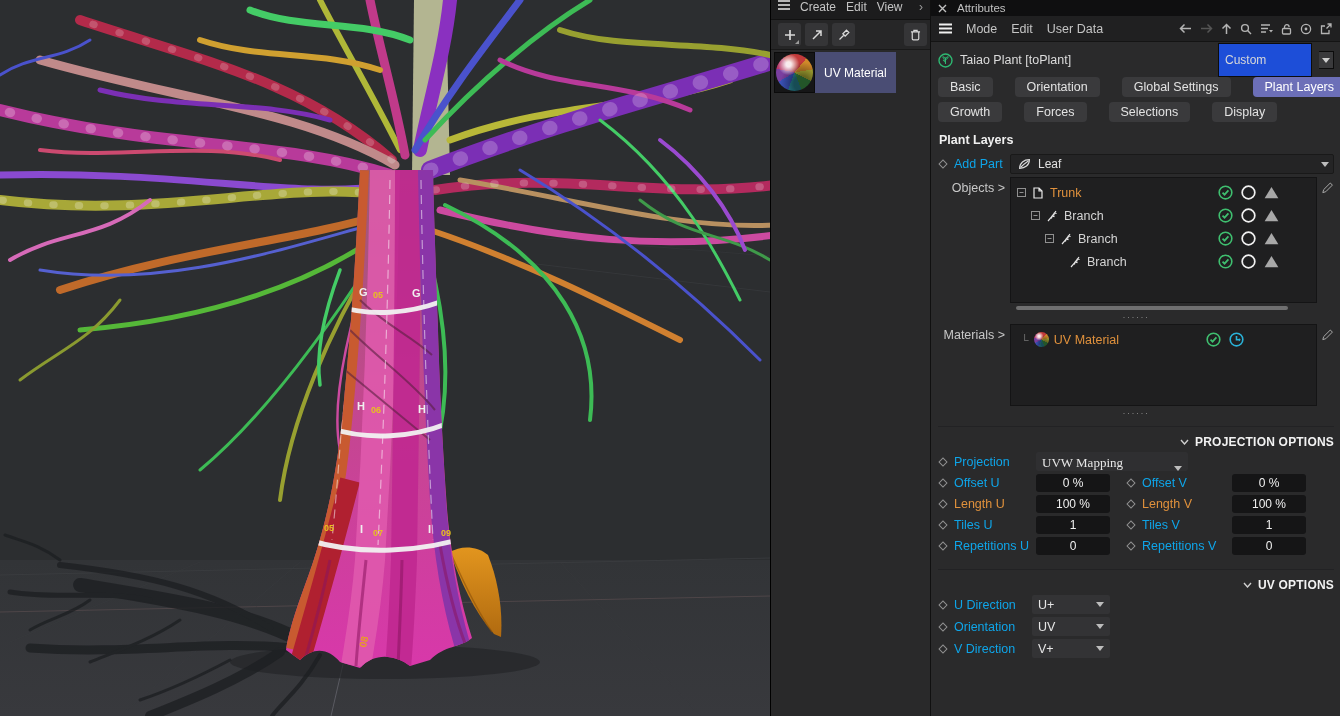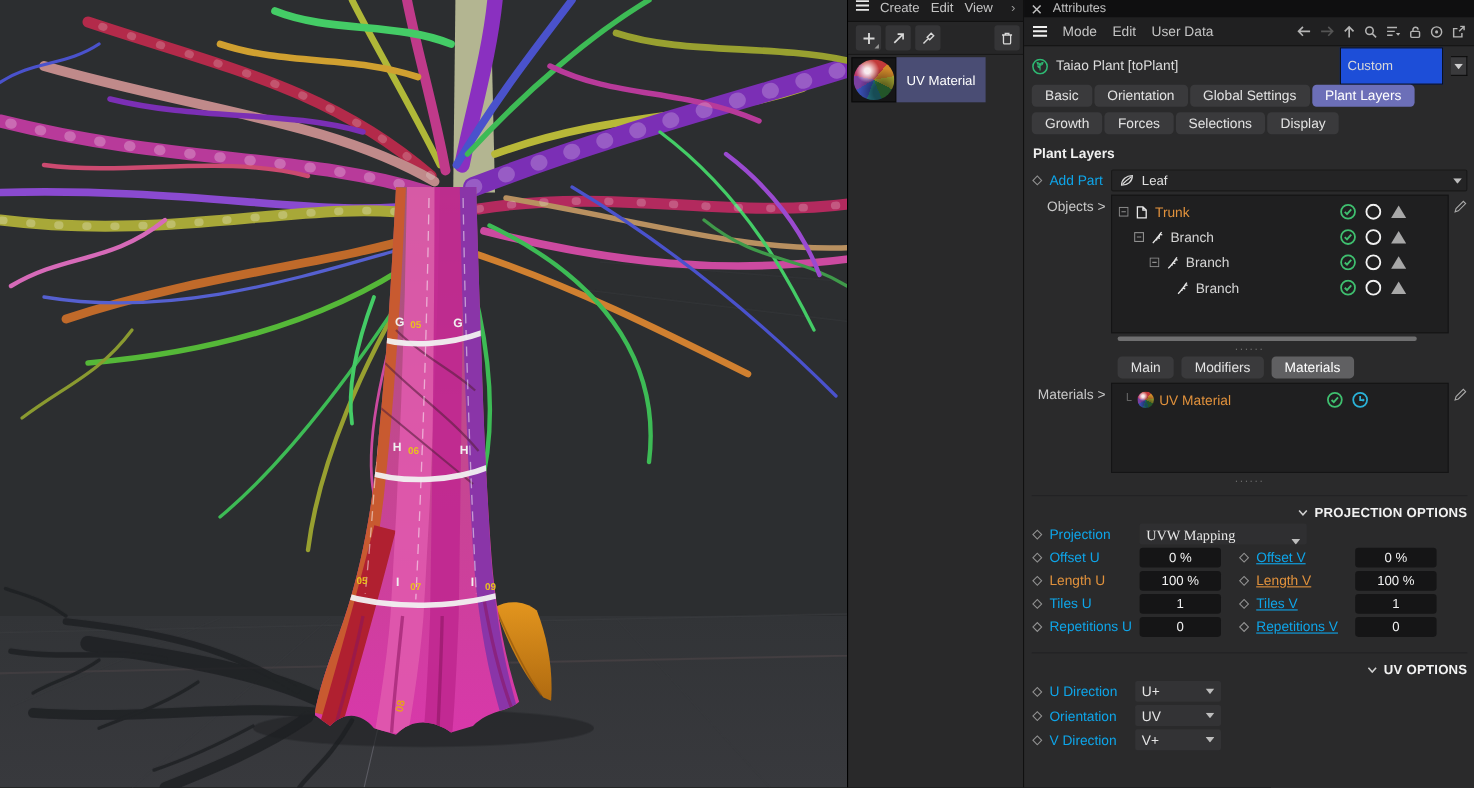--- a/index.html
+++ b/index.html
@@ -50,21 +50,21 @@
   .at-body { flex:1; padding:6px 6px 0 7px; overflow:hidden; }
 
   .obj-row { display:flex; align-items:center; gap:7px; height:24px; }
   .obj-name { color:#dcdcdc; font-size:12.5px; }
   .preset-select { margin-left:auto; width:94px; height:18px; background:#1d4ed8;
                    border:1px solid #0c0c0c; color:#d8d8d8; display:flex; align-items:center;
                    padding:16px 6px; font-size:12px; }
   .preset-arrow { width:15px; height:18px; background:#3a3a3c; border:1px solid #0c0c0c; border-left:none;
                   display:flex; align-items:center; justify-content:center; color:#cfcfcf; }
 
-  .tabs-row { display:flex; gap:2px; margin-top:5px; flex-wrap:nowrap; }
+  .tabs-row { display:flex; gap:22px; margin-top:5px; flex-wrap:nowrap; }
   .tab { background:#3a3a3c; border-radius:4px; padding:3px 12px; color:#e2e2e2;
          font-size:12.5px; white-space:nowrap; }
   .tab.active { background:#6c6fb8; color:#fff; }
   .tab.active-gray { background:#606062; color:#fff; }
 
   .sec-heading { color:#f0f0f0; font-weight:bold; font-size:12.5px; margin:11px 0 7px 1px; }
 
   .param-row { display:flex; align-items:center; gap:6px; margin-top:3px; }
   .diam { flex:none; display:flex; }
   .p-label { color:#0ea5e9; font-size:12.5px; }
@@ -92,21 +92,21 @@
                  line-height:8px; margin:3px 0; }
 
   .subtabs { display:flex; gap:7px; margin:2px 0 4px 78px; }
 
   .sect-header { display:flex; align-items:center; gap:6px; margin-top:9px; padding-top:8px;
                  border-top:1px solid #222224; color:#f2f2f2; font-weight:bold; font-size:12px;
                  letter-spacing:.2px;justify-content:flex-end; }
   .sect-header .chev { color:#cfcfcf; display:flex; }
 
   .f-label { width:76px; flex:none; }
-  .f-label2 { width:84px; flex:none;text-decoration:underline; }
+  .f-label2 { width:84px; flex:none; }
   .f-label.orange, .f-label2.orange { color:#e0913c; }
   .field { width:74px; height:18px; background:#151516; border-radius:3px; color:#f0f0f0;
            display:flex; align-items:center; justify-content:center; font-size:12px; flex:none; }
   .proj-select { width:152px; height:19px; background:#2f2f31; border-radius:2px; color:#e6e6e6;
                  display:flex; align-items:flex-end; padding:0 6px; font-size:13px;font-family:Liberation Serif, serif; }
   .proj-select .dd, .mini-select .dd { margin-left:auto; color:#bdbdbd; display:flex; }
   .gap2 { width:4px; flex:none; }
   .uv-label { width:72px; flex:none; }
   .mini-select { width:78px; height:19px; background:#333335; border-radius:2px; color:#e6e6e6;
                  display:flex; align-items:center; padding:0 6px; font-size:12.5px; }
@@ -567,25 +567,20 @@
       </div>
       <span class="pencil-col">
         <svg class="ic" width="13" height="13" viewBox="0 0 13 13">
             <path d="M1.8 11.6l.9-3 6.6-6.6 2.1 2.1-6.6 6.6z" stroke="#a8a8a8" stroke-width="1" fill="none"></path>
           </svg>
       </span>
     </div>
     <div class="hscroll"></div>
     <div class="dots-handle">······</div>
 
-    <div class="subtabs">
-      <span class="tab">Main</span>
-      <span class="tab">Modifiers</span>
-      <span class="tab active-gray">Materials</span>
-    </div>
 
     <div class="side-row">
       <span class="label-col">Materials &gt;</span>
       <div class="tree-box mat-box">
         <div class="tree-row" style="padding-left:10px">
           <span class="conn">└</span>
           <span class="sphere" style="width:15px;height:15px"></span>
           <span class="t-label orange">UV Material</span>
           <span class="rowicons" style="padding-right:72px">
             <span>

